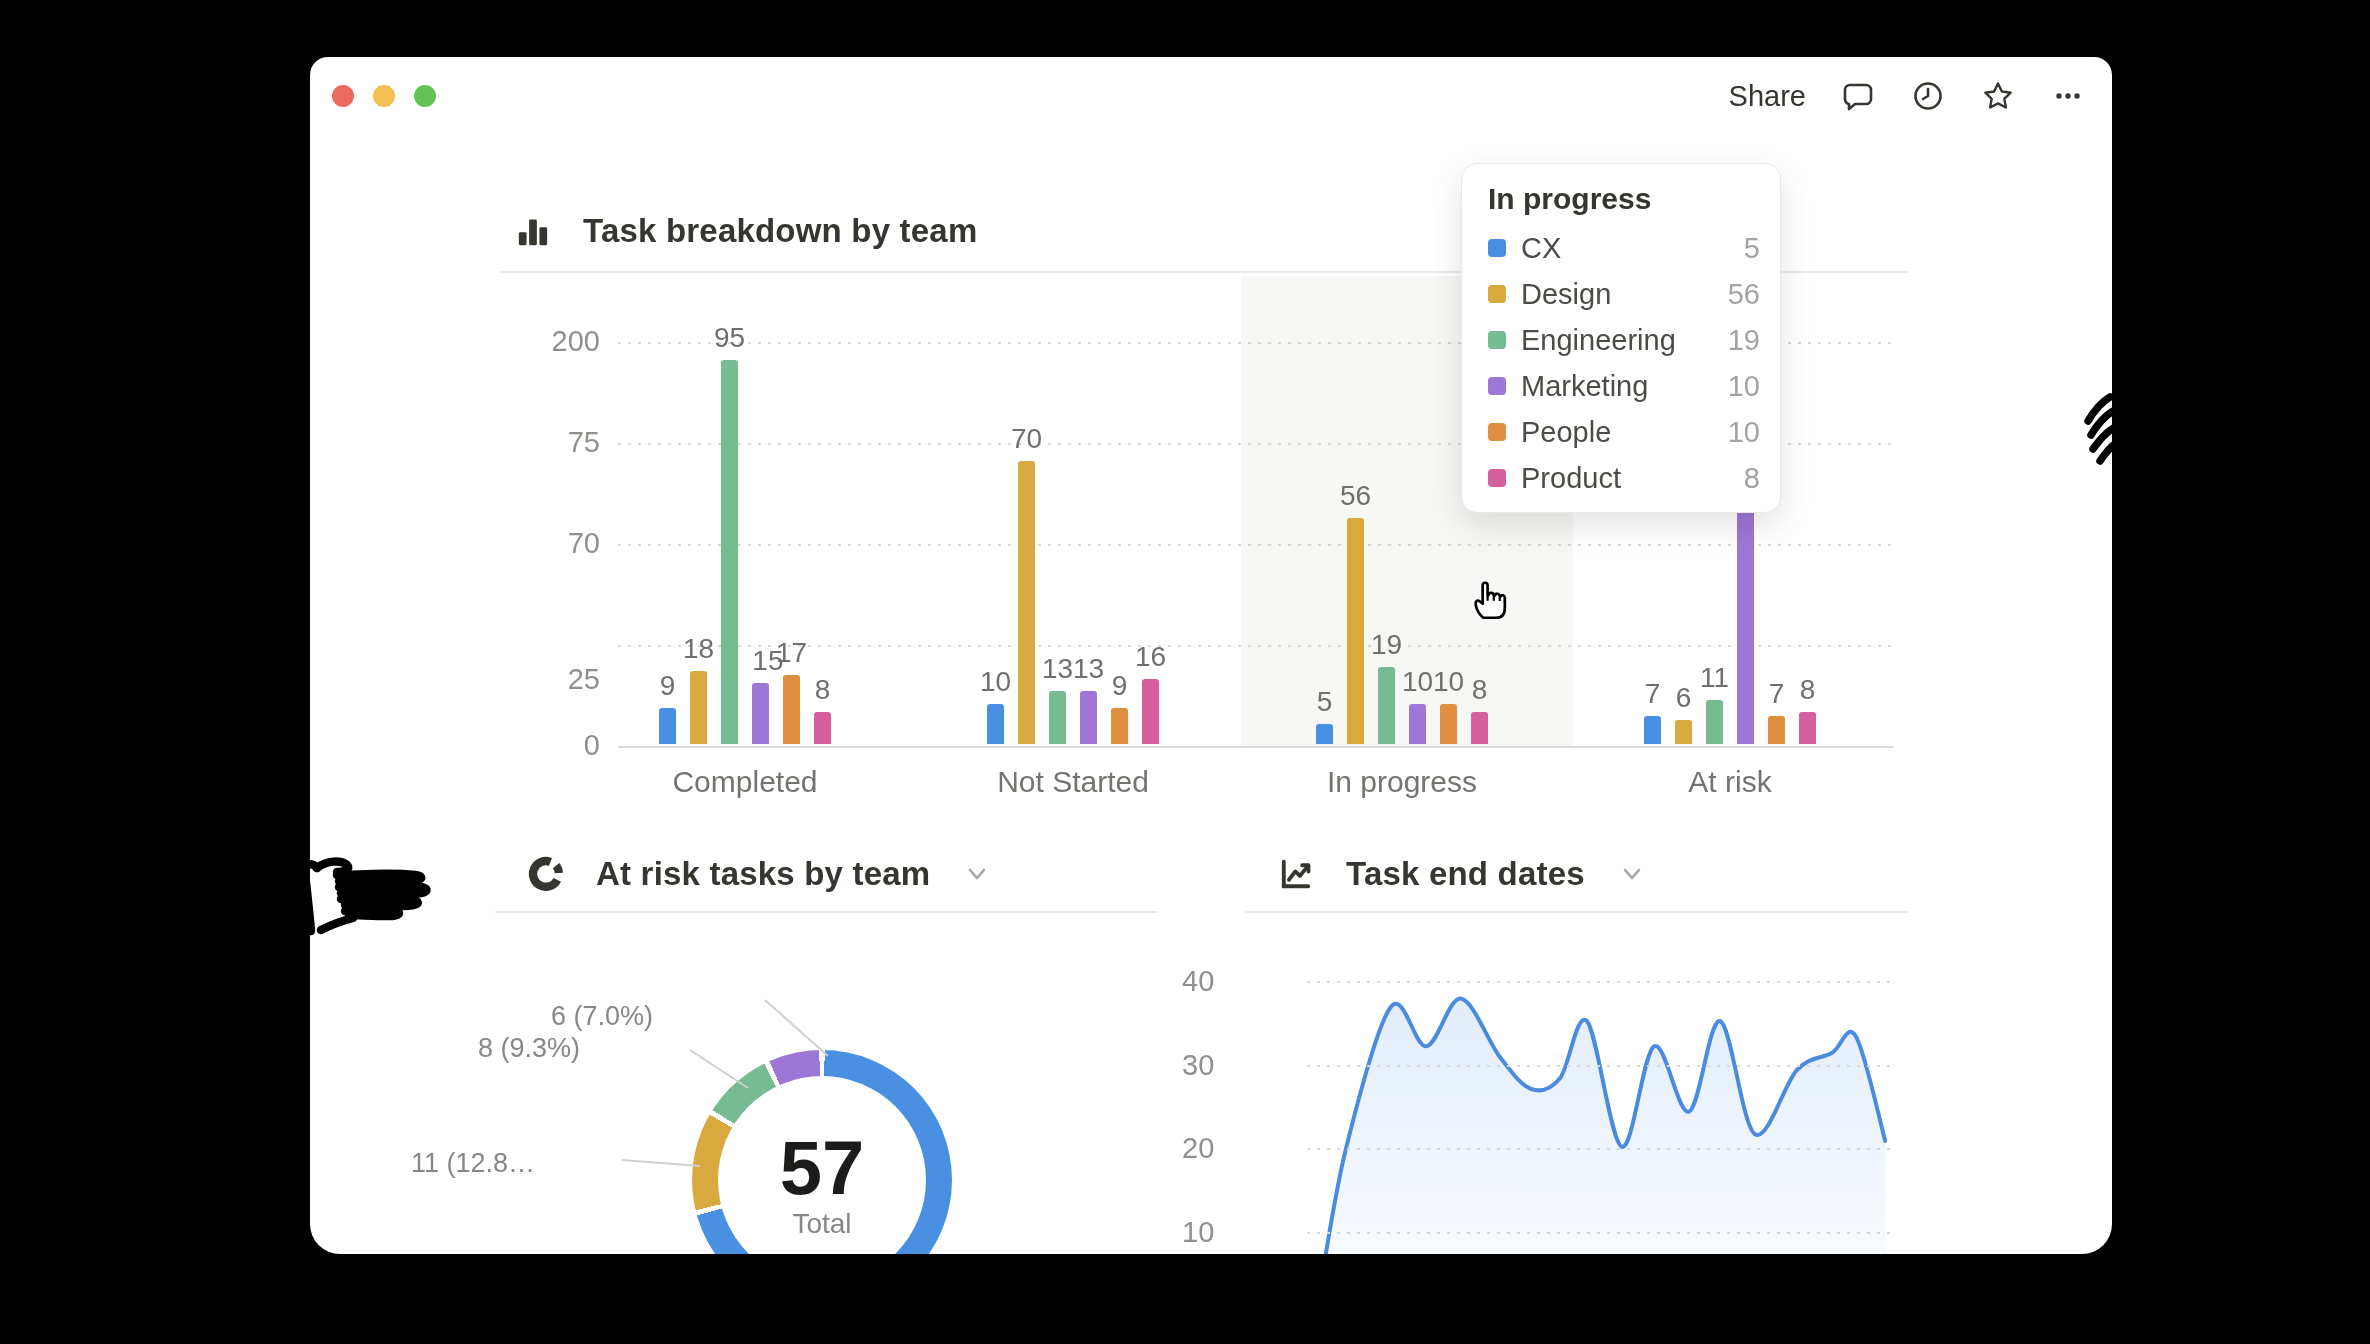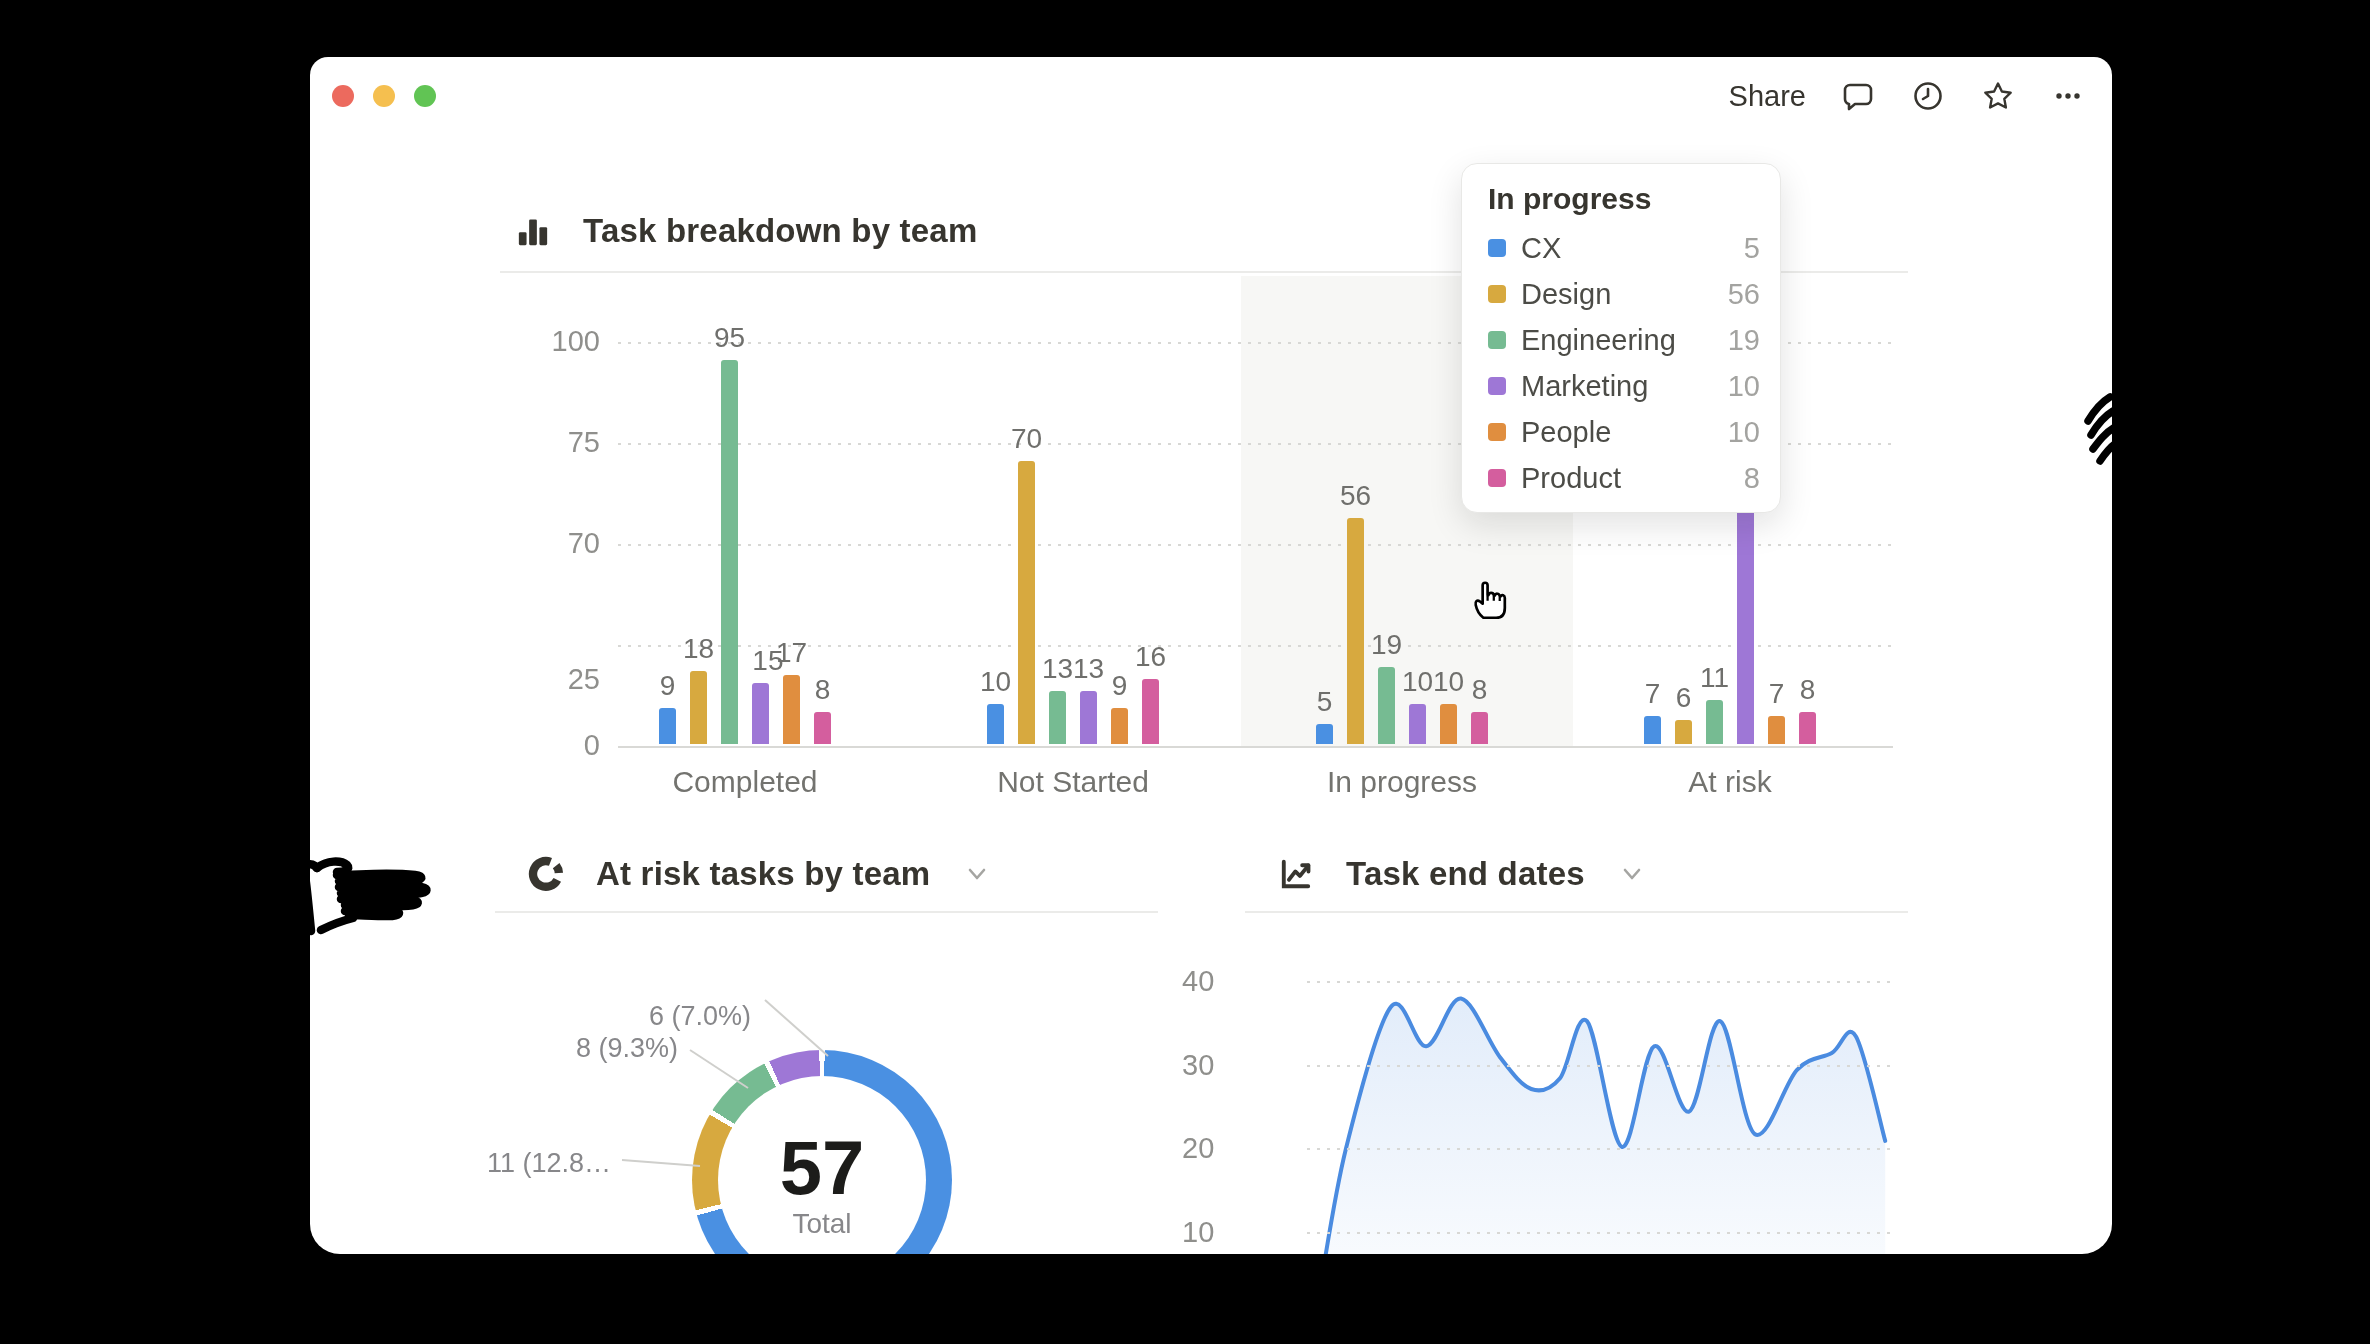--- a/index.html
+++ b/index.html
@@ -50,21 +50,21 @@
   .tt-val { margin-left:auto; font-size:29px; color:#a3a3a0; }
 
   
   #donut { position:absolute; left:382px; top:993px; width:260px; height:260px; border-radius:50%; }
   #donut-hole { position:absolute; left:408px; top:1019px; width:208px; height:208px;
     border-radius:50%; background:#fff; }
   .donut-total { position:absolute; left:412px; top:1067px; width:200px; text-align:center;
     font-size:76px; font-weight:700; color:#1c1c1a; }
   .donut-sub { position:absolute; left:412px; top:1151px; width:200px; text-align:center;
     font-size:28px; color:#87878a; }
-  .callout { position:absolute; width:200px; text-align:right; font-size:27px; color:#87878a; white-space:nowrap; }
+  .callout { position:absolute; width:200px; text-align:left; font-size:27px; color:#87878a; white-space:nowrap; }
 
   
   .ytick2 { position:absolute; left:872px; width:110px; font-size:29px; color:#8f8f8c; }
   .grid-dot2 { position:absolute; left:997px; width:586px; height:2px;
     background-image:repeating-linear-gradient(to right,#d8d8d5 0 3px,transparent 3px 10px); }
 
   .doodle { position:absolute; z-index:50; }
   .cursor { position:absolute; z-index:100; }
 </style>
 </head>
@@ -255,21 +255,21 @@
     <defs>
       <linearGradient id="fillblue" x1="0" y1="0" x2="0" y2="1">
         <stop offset="0" stop-color="#4A8BE0" stop-opacity="0.16"></stop>
         <stop offset="1" stop-color="#4A8BE0" stop-opacity="0.02"></stop>
       </linearGradient>
     </defs>
     <path id="area-fill" fill="url(#fillblue)" stroke="none" d="M63.2,340.0C67.8,314.8 78.7,238.1 90.8,189.3C102.9,140.5 122.4,64.2 135.8,47.0C149.2,29.9 159.5,87.7 171.2,86.3C182.9,85.0 193.7,36.8 206.0,38.6C218.3,40.5 233.3,82.2 245.0,97.2C256.7,112.3 266.2,125.5 276.2,129.0C286.2,132.5 295.7,129.5 305.0,118.2C314.3,106.9 321.7,49.8 332.0,61.2C342.3,72.7 355.6,182.6 366.8,186.8C378.0,191.0 388.0,92.2 399.2,86.3C410.4,80.5 423.0,155.8 434.0,151.6C445.0,147.4 454.2,57.5 465.2,61.2C476.2,65.0 487.2,166.1 500.0,174.2C512.8,182.3 529.2,123.3 542.0,109.8C554.8,96.3 567.0,98.6 576.8,93.0C586.6,87.5 591.9,61.7 600.8,76.3C609.7,91.0 625.3,163.5 630.2,180.9L630.2,294 L63.2,294 Z"></path>
     <path id="area-line" fill="none" stroke="#4A8BE0" stroke-width="4" stroke-linecap="round" d="M63.2,340.0C67.8,314.8 78.7,238.1 90.8,189.3C102.9,140.5 122.4,64.2 135.8,47.0C149.2,29.9 159.5,87.7 171.2,86.3C182.9,85.0 193.7,36.8 206.0,38.6C218.3,40.5 233.3,82.2 245.0,97.2C256.7,112.3 266.2,125.5 276.2,129.0C286.2,132.5 295.7,129.5 305.0,118.2C314.3,106.9 321.7,49.8 332.0,61.2C342.3,72.7 355.6,182.6 366.8,186.8C378.0,191.0 388.0,92.2 399.2,86.3C410.4,80.5 423.0,155.8 434.0,151.6C445.0,147.4 454.2,57.5 465.2,61.2C476.2,65.0 487.2,166.1 500.0,174.2C512.8,182.3 529.2,123.3 542.0,109.8C554.8,96.3 567.0,98.6 576.8,93.0C586.6,87.5 591.9,61.7 600.8,76.3C609.7,91.0 625.3,163.5 630.2,180.9"></path>
   </svg>
 
-<div class="ytick" style="top: 268px;">100</div>
+<div class="ytick" style="top: 268px;">200</div>
     <div class="ytick" style="top: 369px;">75</div>
     <div class="ytick" style="top: 470px;">70</div>
     <div class="ytick" style="top: 571px; margin-top: 35px;">25</div>
     <div class="ytick" style="top: 672px;">0</div>
     <div class="callout" style="left: 101px; top: 1091px;">11 (12.8…</div>
     <div class="callout" style="left: 168px; top: 976px;">8 (9.3%)</div>
     <div class="callout" style="left: 241px; top: 944px;">6 (7.0%)</div>
     <div class="ytick2" style="top: 908px;">40</div>
     <div class="grid-dot2" style="top: 924px;"></div>
     <div class="ytick2" style="top: 992px;">30</div>

